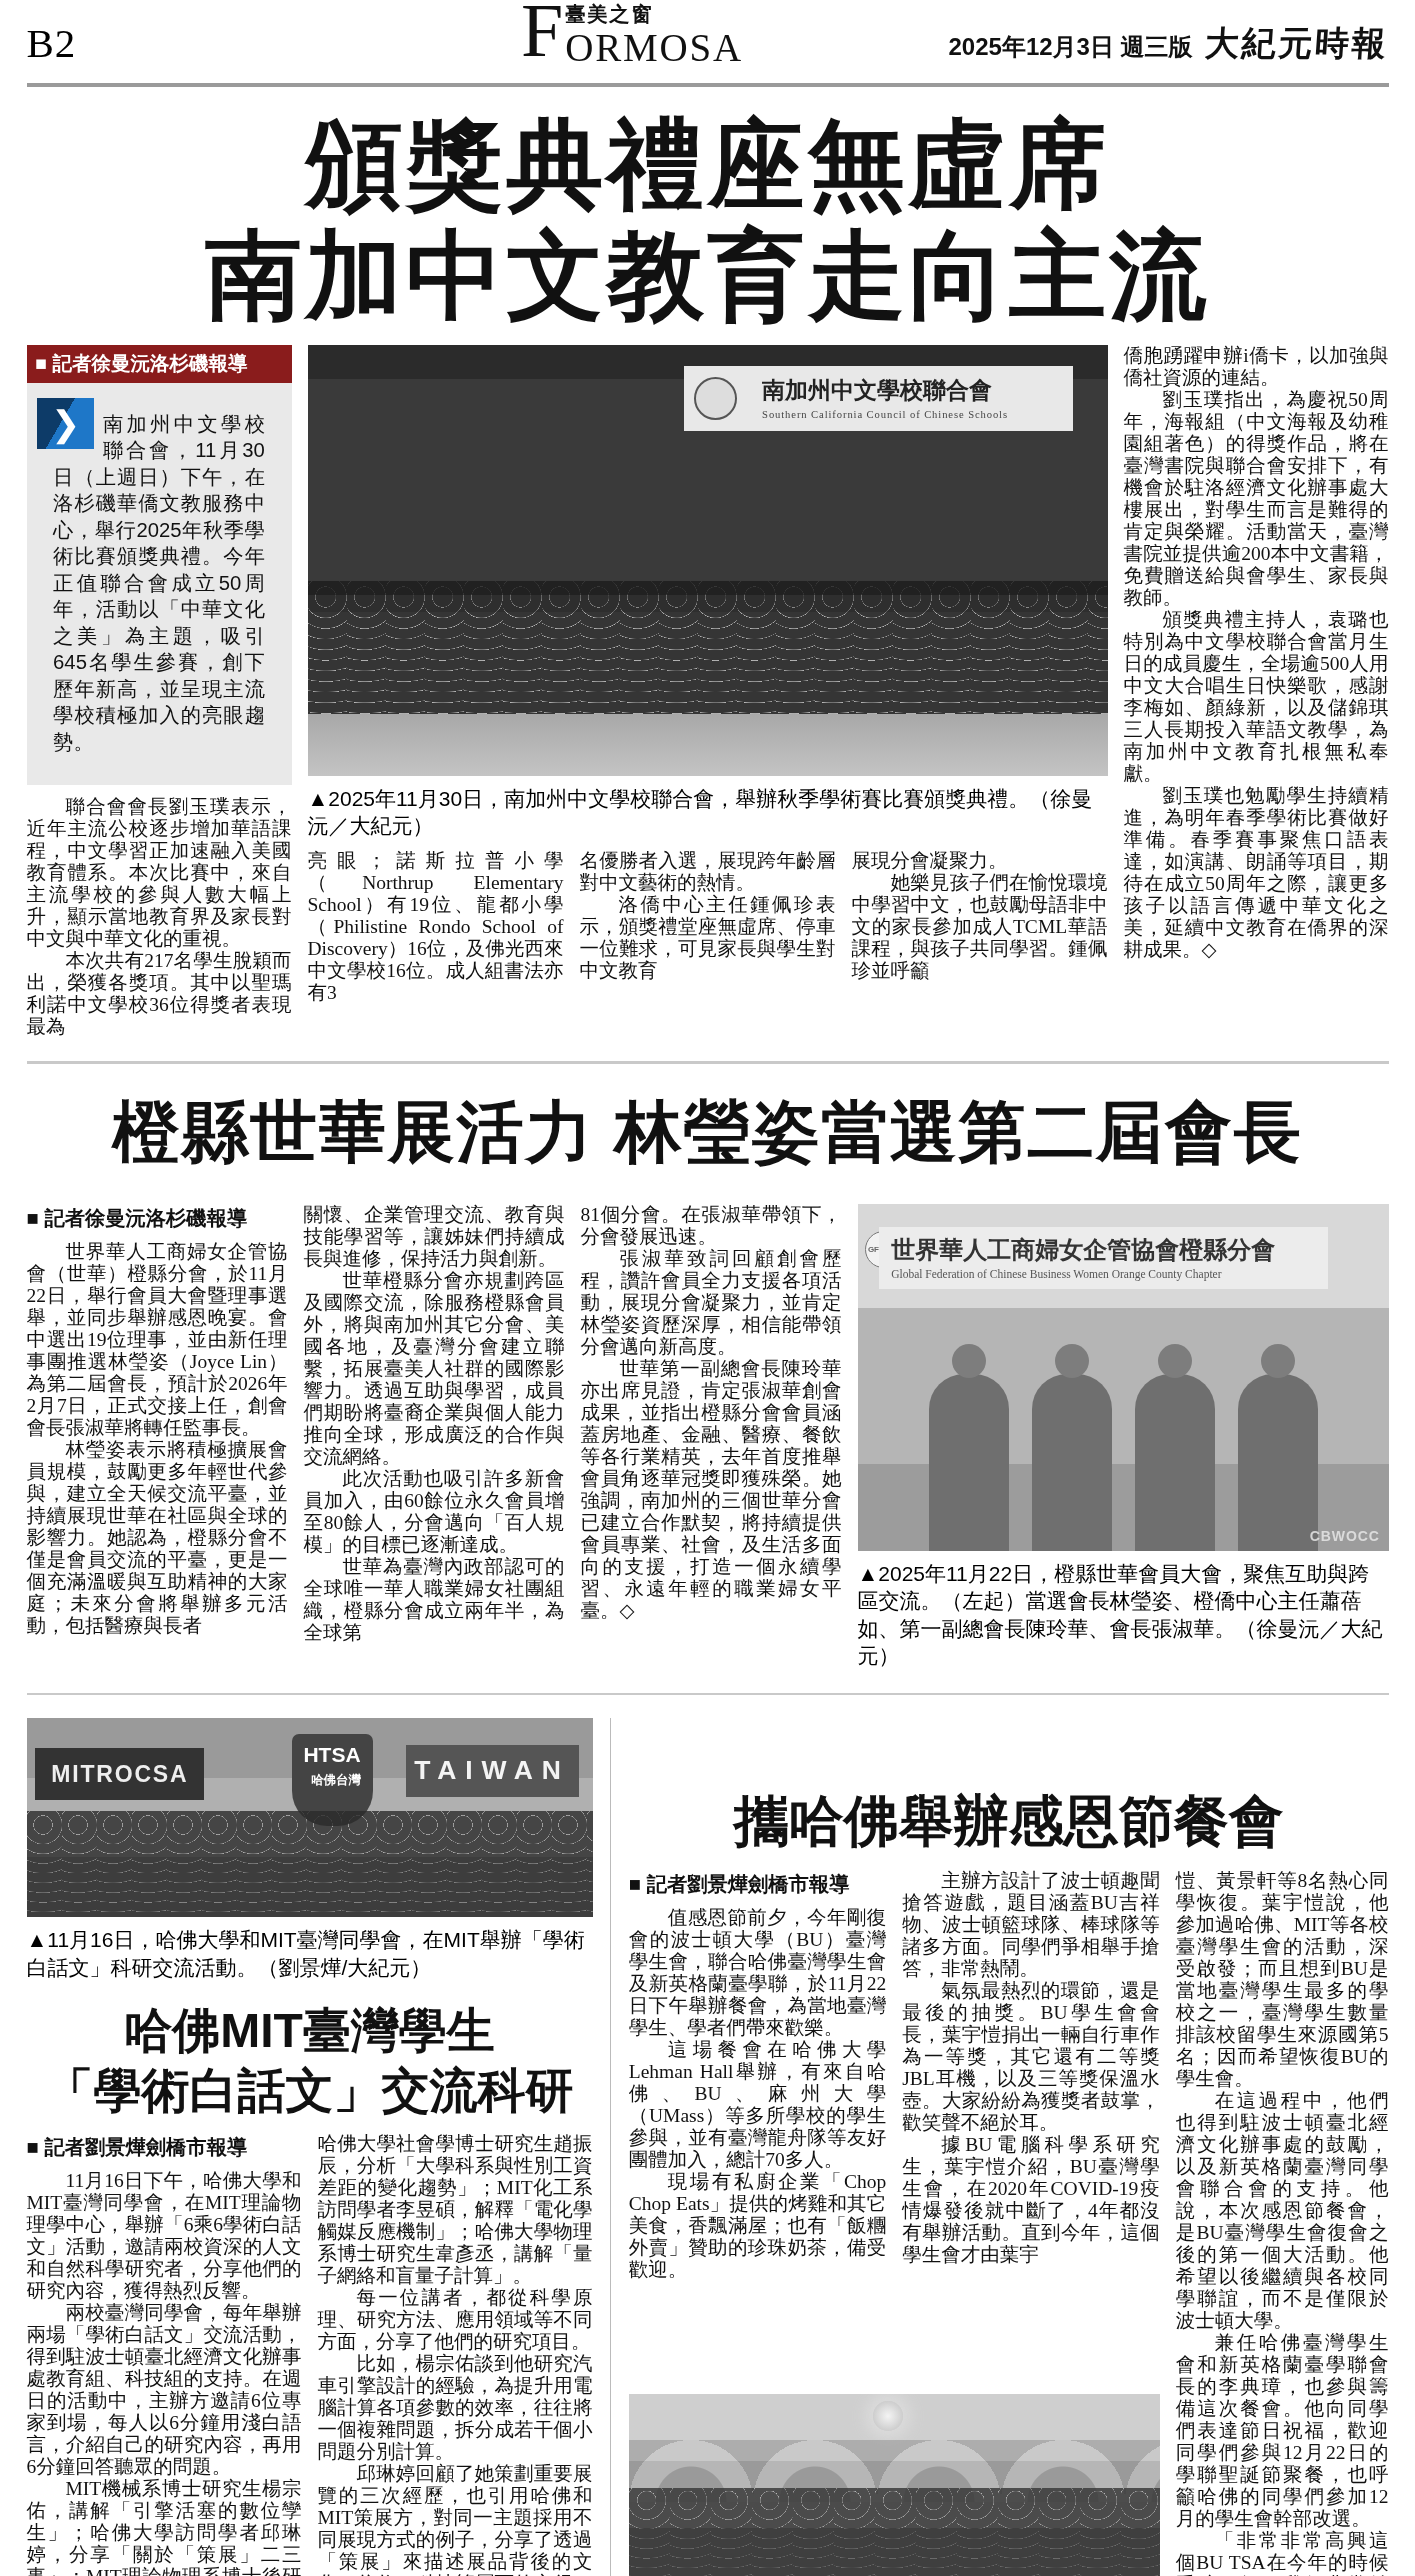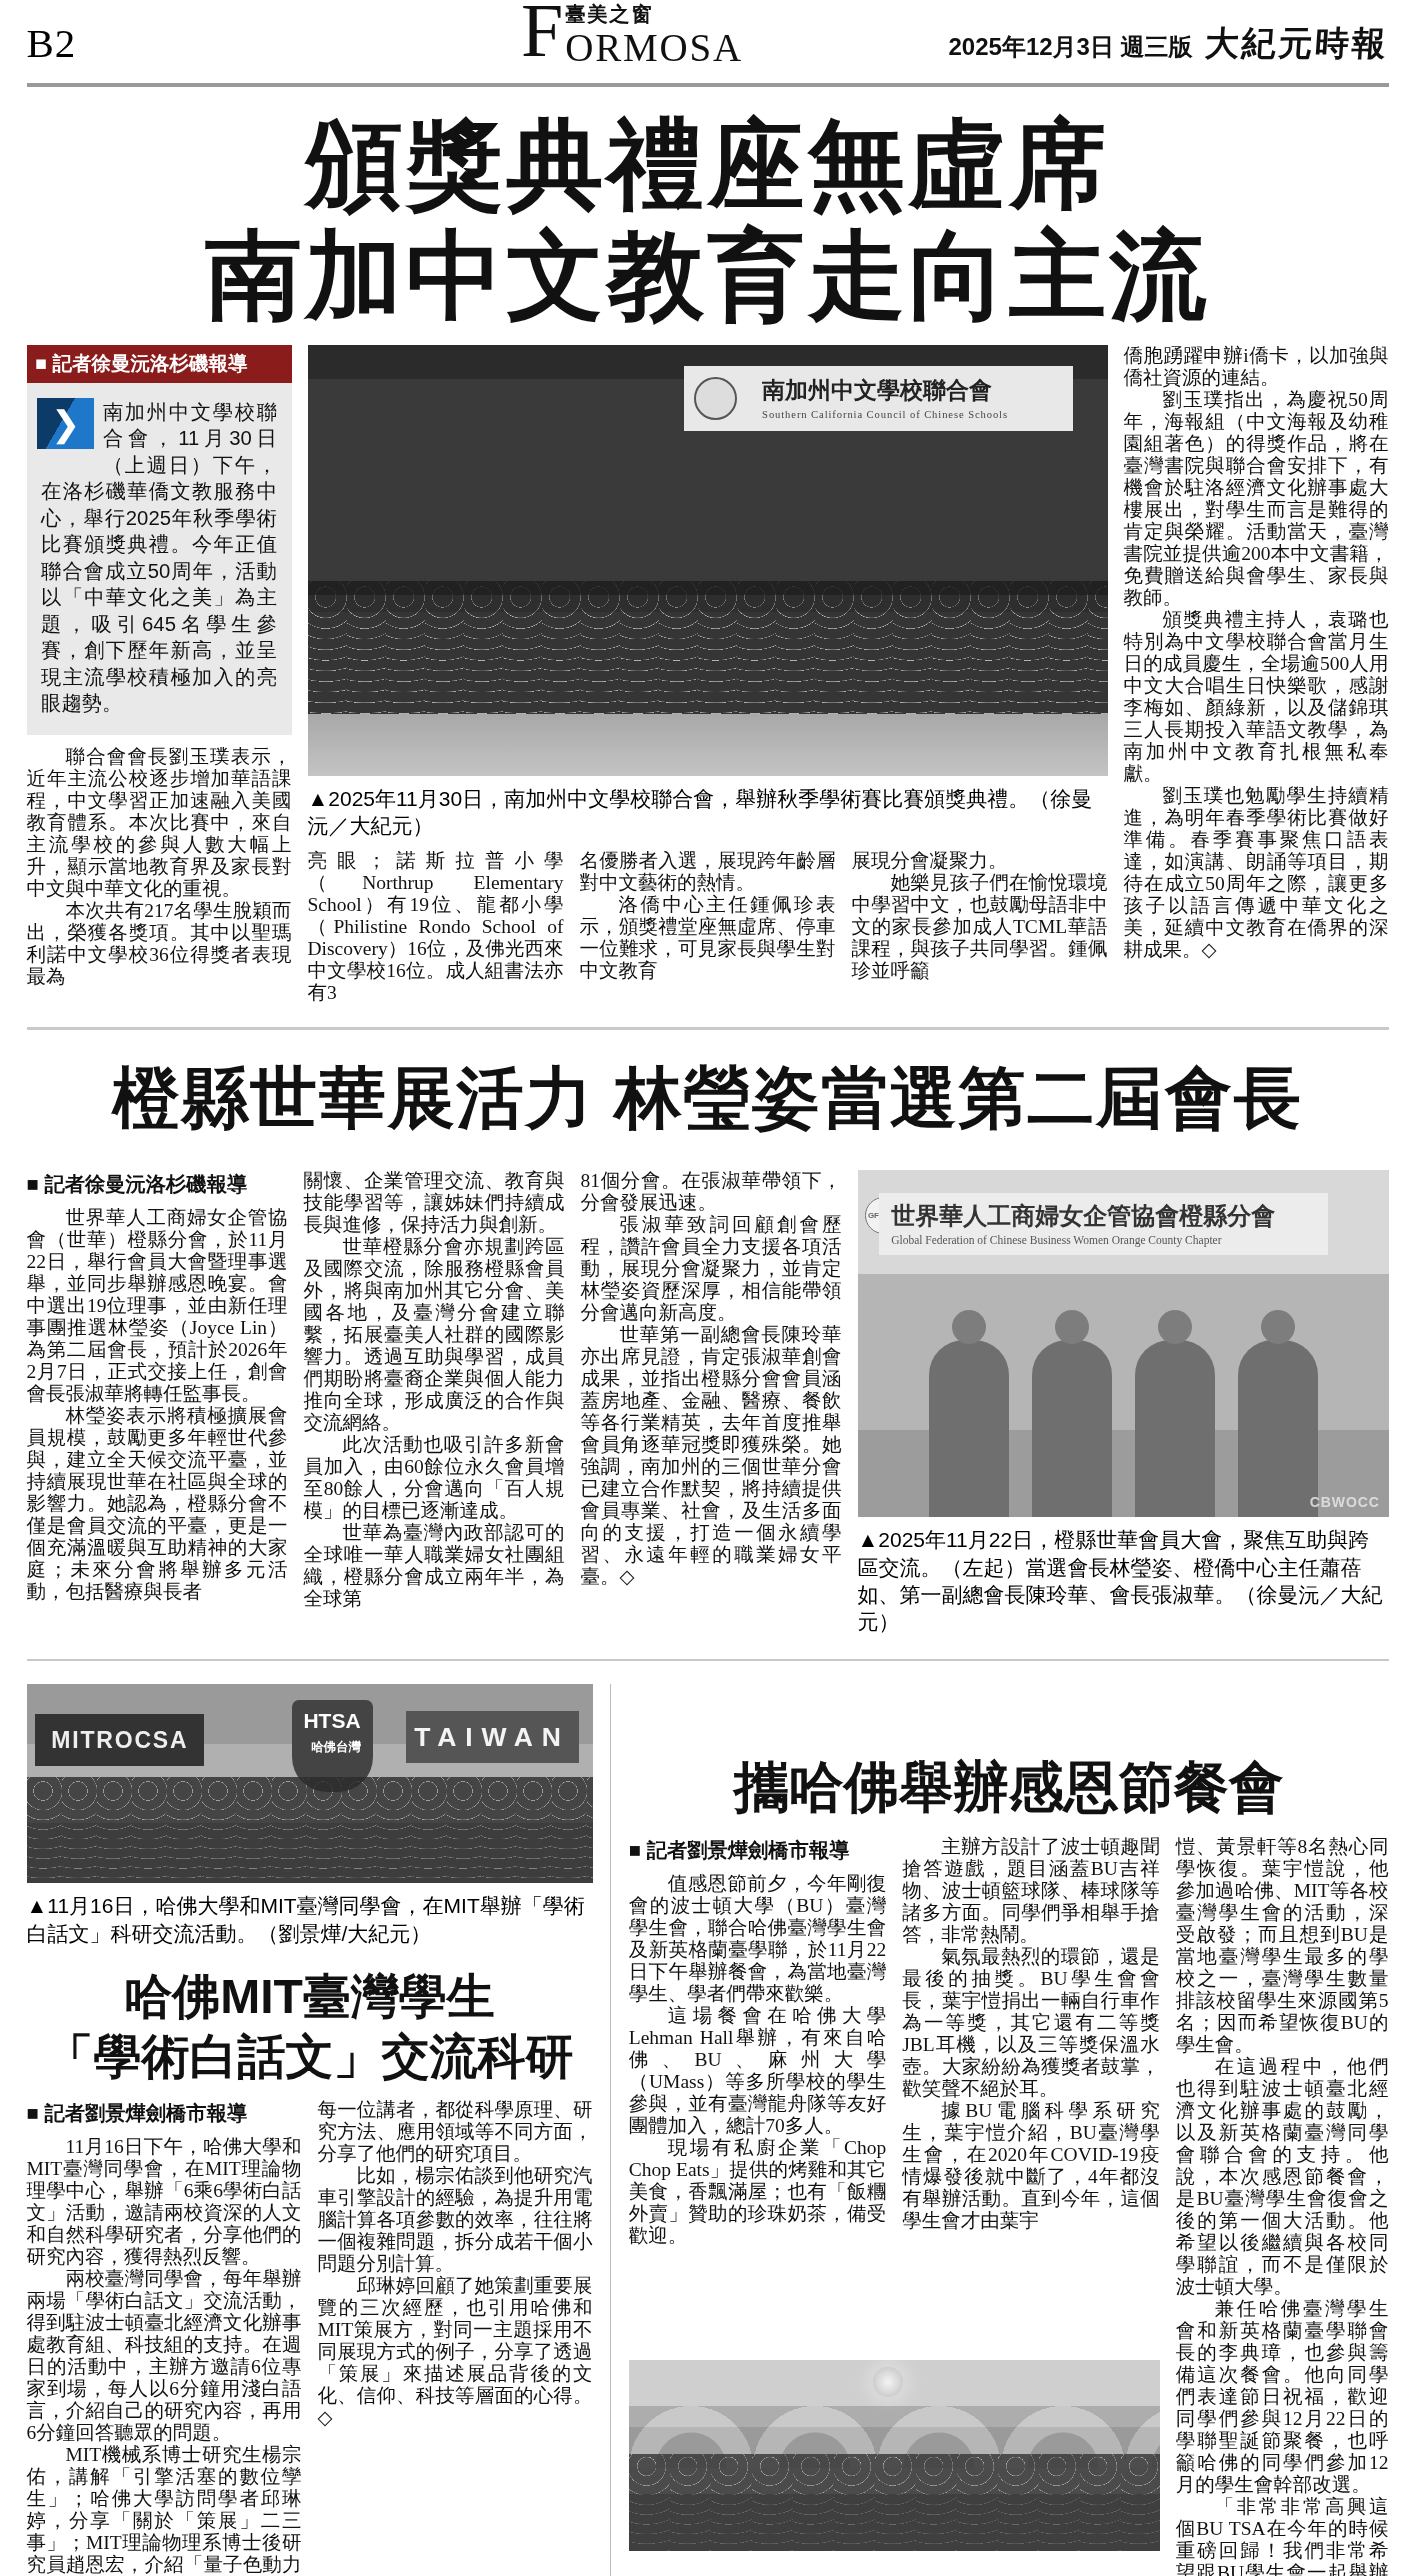--- a/index.html
+++ b/index.html
@@ -30,21 +30,21 @@
   .photo{position:relative;overflow:hidden;background:#888;}
   
   .headline1{font-size:97px;line-height:1.15;font-weight:900;text-align:center;margin:23px 0 12.4px 0;
              letter-spacing:3.5px;font-family:"Liberation Serif","DejaVu Serif",serif;}
   .a1grid{display:grid;grid-template-columns:265px 1fr 265px;column-gap:16px;}
   .a1mid{display:flex;flex-direction:column;}
   .a1midcols{display:grid;grid-template-columns:repeat(3,1fr);column-gap:16px;margin-top:10.6px;}
   .redbar{background:#8a1c1c;color:#fff;font-family:"Liberation Sans","DejaVu Sans",sans-serif;
           font-weight:bold;font-size:19.5px;padding:5.3px 8.8px;margin-bottom:0;}
   .introbox{background:#e9e9e9;padding:12.4px 10.6px 14px 10.6px;}
-  .introbox p{margin:4px;font-family:"Liberation Sans","DejaVu Sans",sans-serif;font-size:20.3px;
+  .introbox p{margin:16px;font-family:"Liberation Sans","DejaVu Sans",sans-serif;font-size:20.3px;
               line-height:26.5px;text-align:justify;}
   .arrow-icon{float:left;width:57px;height:51px;margin:3.5px 8.8px 3.5px 0;
               background:linear-gradient(120deg,#0d3b68 0 44%,#1e77c8 44%);
               color:#fff;display:flex;align-items:center;justify-content:center;
               font:bold 35px "Liberation Sans","DejaVu Sans",sans-serif;}
   .a1left .coltext{margin-top:10.6px;}
   .photo1{height:431px;background:linear-gradient(#2b2b2b 0 8%,#3a3a3a 8% 58%,#8f8f8f 58% 62%,#bcbcbc 62% 100%);}
   .p1banner{position:absolute;top:21px;left:47%;width:46%;background:#e8e8e8;padding:8.8px 10.6px;
             display:flex;align-items:center;gap:25px;}
   .p1logo{width:39px;height:39px;border-radius:50%;border:2.7px solid #555;background:#ddd;flex:none;}
@@ -239,20 +239,21 @@
       <div class="b2cols">
         <div>
           <div class="byline">■ 記者劉景燁劍橋市報導</div>
           <div class="coltext">
               <p>11月16日下午，哈佛大學和MIT臺灣同學會，在MIT理論物理學中心，舉辦「6乘6學術白話文」活動，邀請兩校資深的人文和自然科學研究者，分享他們的研究內容，獲得熱烈反響。</p>
               <p>兩校臺灣同學會，每年舉辦兩場「學術白話文」交流活動，得到駐波士頓臺北經濟文化辦事處教育組、科技組的支持。在週日的活動中，主辦方邀請6位專家到場，每人以6分鐘用淺白語言，介紹自己的研究內容，再用6分鐘回答聽眾的問題。</p>
               <p>MIT機械系博士研究生楊宗佑，講解「引擎活塞的數位孿生」；哈佛大學訪問學者邱琳婷，分享「關於「策展」二三事」；MIT理論物理系博士後研究員趙恩宏，介紹「量子色動力學」；</p>
             </div>
         </div>
         <div class="coltext cont">
+            <p>哈佛大學社會學博士研究生趙振辰，分析「大學科系與性別工資差距的變化趨勢」；MIT化工系訪問學者李昱碩，解釋「電化學觸媒反應機制」；哈佛大學物理系博士研究生韋彥丞，講解「量子網絡和盲量子計算」。</p>
             <p>每一位講者，都從科學原理、研究方法、應用領域等不同方面，分享了他們的研究項目。</p>
             <p>比如，楊宗佑談到他研究汽車引擎設計的經驗，為提升用電腦計算各項參數的效率，往往將一個複雜問題，拆分成若干個小問題分別計算。</p>
             <p>邱琳婷回顧了她策劃重要展覽的三次經歷，也引用哈佛和MIT策展方，對同一主題採用不同展現方式的例子，分享了透過「策展」來描述展品背後的文化、信仰、科技等層面的心得。◇</p>
           </div>
       </div>
     </div>
 
     <div class="vrule"></div>
 
     <div class="bright">

